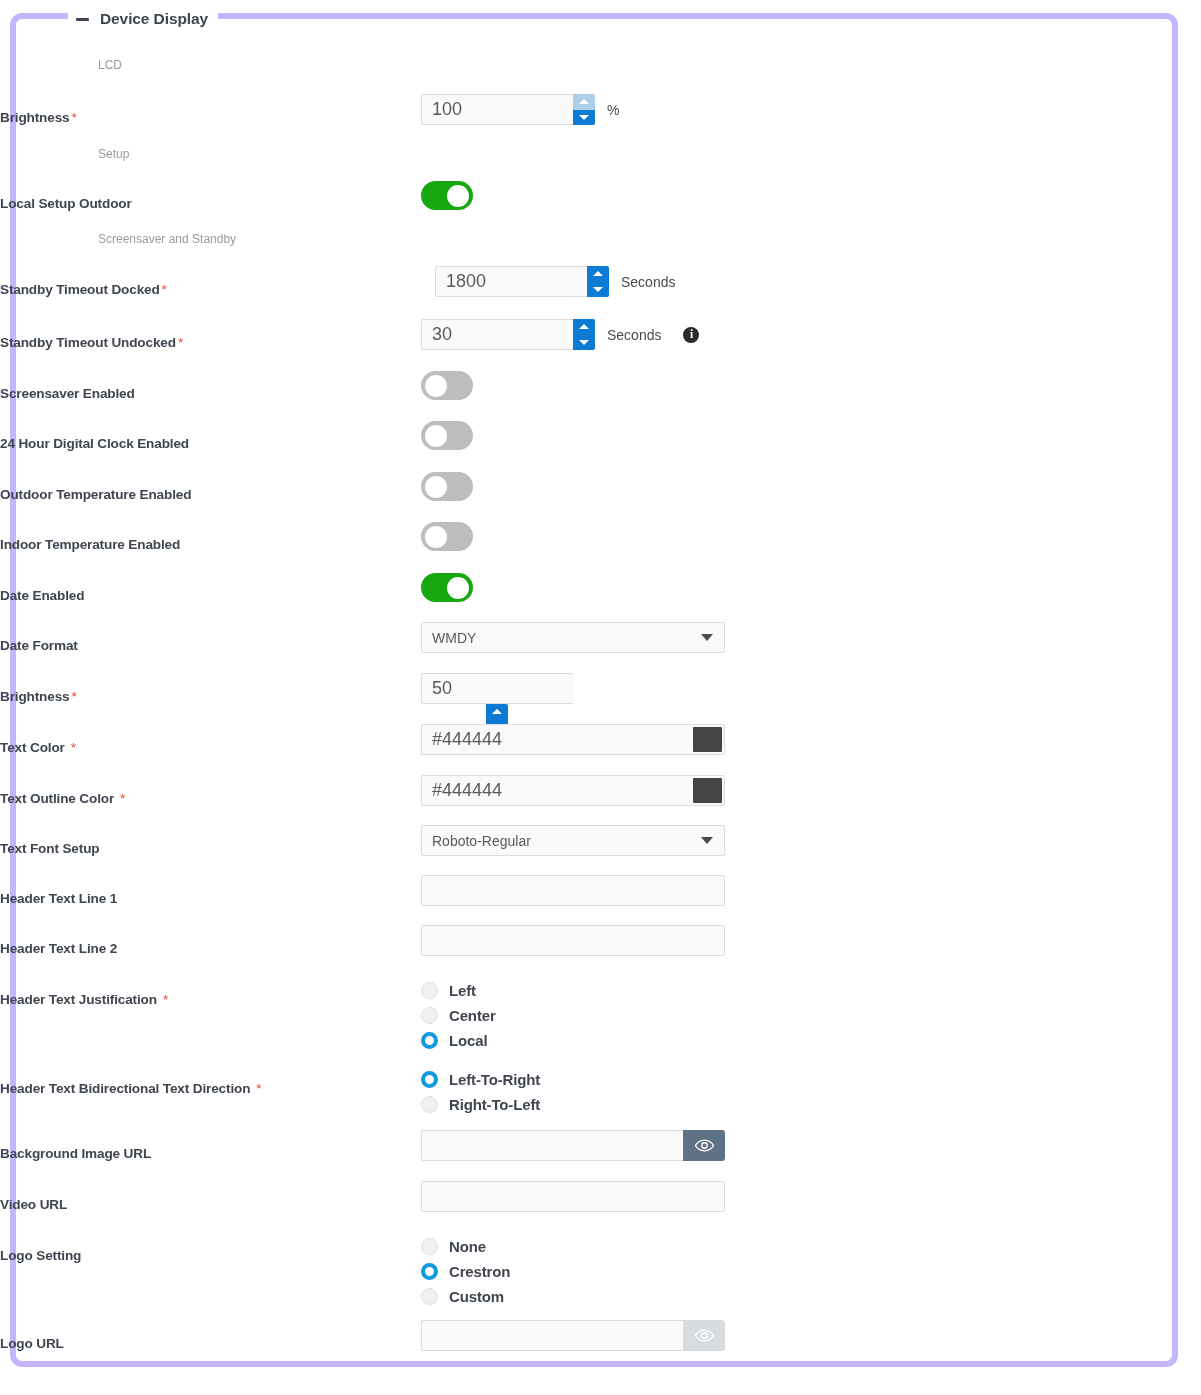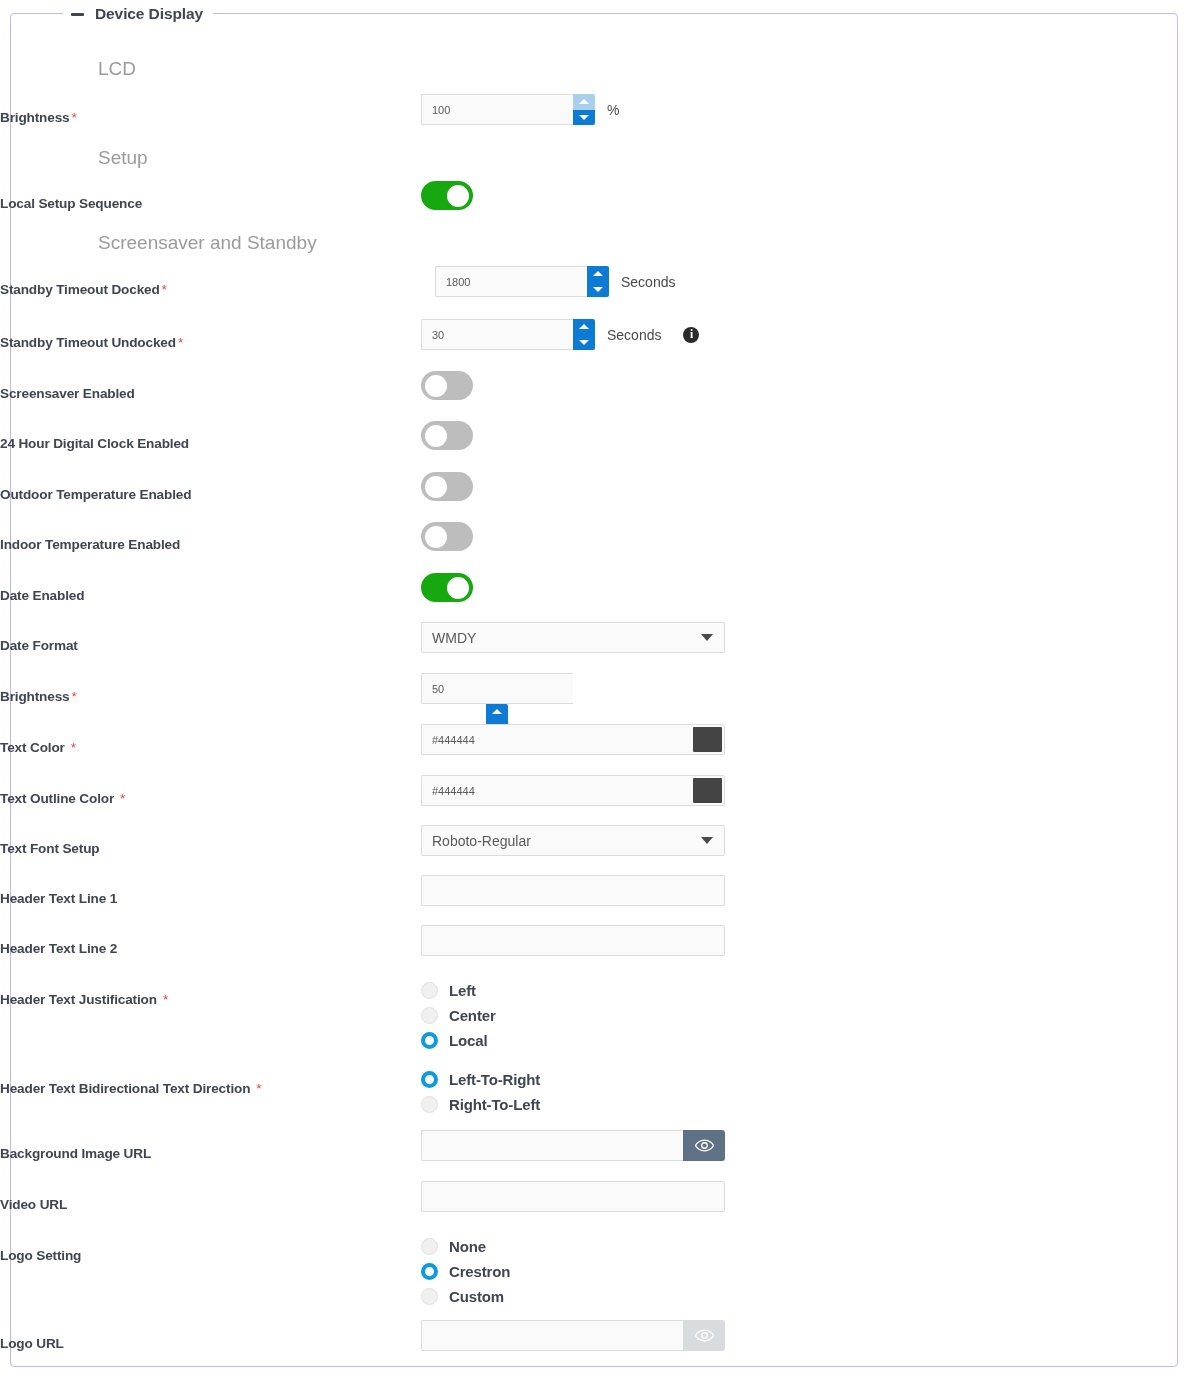--- a/index.html
+++ b/index.html
@@ -17,22 +17,22 @@
     position: relative;
   }
 
   
   .panel {
     position: absolute;
     left: 10px;
     top: 13px;
     width: 1168px;
     height: 1354px;
-    border: 1px solid #c4b5fd;
-    border-radius: 4px;
+    border: 6px solid #c4b5fd;
+    border-radius: 12px;
     box-sizing: border-box;
   }
   .panel-legend {
     position: absolute;
     left: 52px;
     top: -11px;
     background: #ffffff;
     padding: 0 10px 0 8px;
     display: flex;
     align-items: center;
@@ -66,21 +66,21 @@
   
   .form-body {
     position: absolute;
     left: 0;
     top: 0;
     width: 100%;
   }
   .section-head {
     position: absolute;
     left: 98px;
-    font-size: 19px;
+    font-size: 12px;
     color: #9b9b9b;
     font-weight: normal;
     white-space: nowrap;
   }
 
   .row {
     position: absolute;
     left: 0;
     width: 100%;
     height: 0;
@@ -111,21 +111,21 @@
     align-items: center;
   }
 
   
   .inp {
     box-sizing: border-box;
     height: 31px;
     border: 1px solid #dcdcdc;
     background: #fafafa;
     font-family: "Liberation Sans", sans-serif;
-    font-size: 11px;
+    font-size: 18px;
     color: #5a5a5a;
     padding: 0 10px;
     border-radius: 2px;
     outline: none;
   }
   .inp-num { width: 152px; border-right: none; border-radius: 2px 0 0 2px; }
   .inp-wide { width: 304px; }
   .inp-color { width: 270px; border-right: none; border-radius: 2px 0 0 2px; }
   .inp-url { width: 262px; border-right: none; border-radius: 2px 0 0 2px; }
 
@@ -324,21 +324,21 @@
             <span class="arrow arrow-dn"></span>
           </div>
       </div>
       <span class="unit">%</span>
     </div>
   </div>
 
   <div class="section-head" style="top:147px;">Setup</div>
 
   <div class="row" style="top:196px;">
-    <div class="lbl">Local Setup Sequence</div>
+    <div class="lbl">Local Setup Outdoor</div>
     <div class="ctl" style="top:-15px;">
       <div class="toggle on">
           <span class="knob"></span>
         </div>
     </div>
   </div>
 
   <div class="section-head" style="top:232px;">Screensaver and Standby</div>
 
   <div class="row" style="top:282px;">

